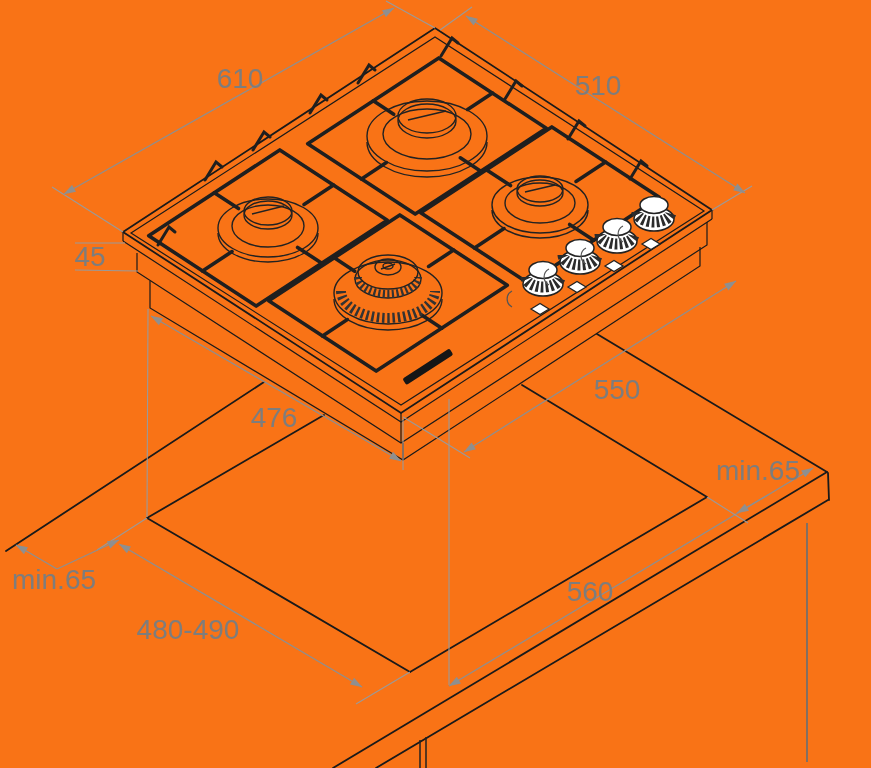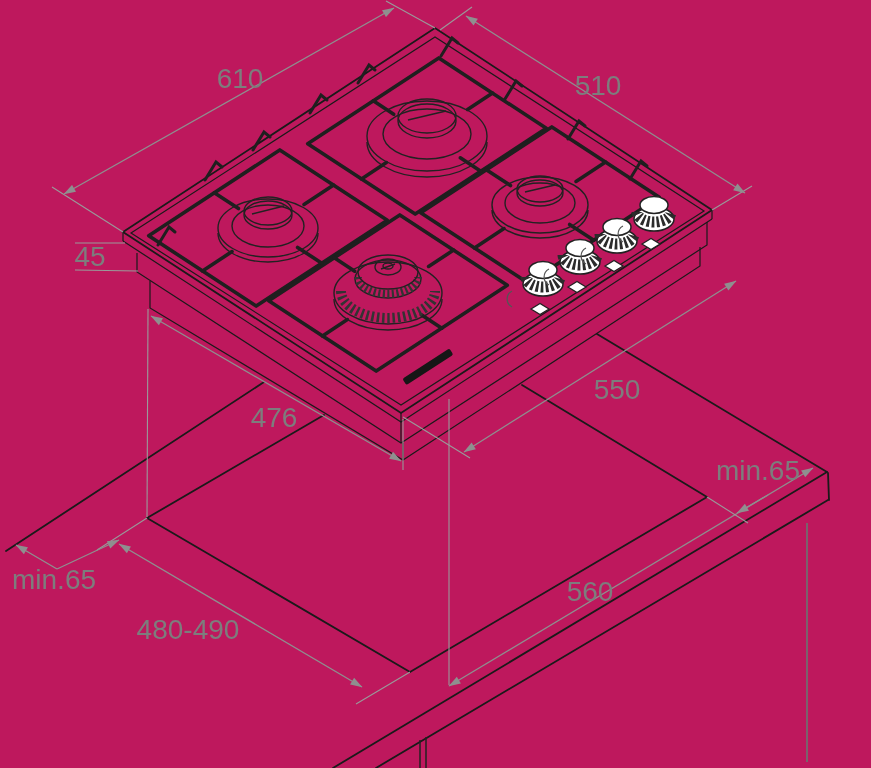--- a/index.html
+++ b/index.html
@@ -1,16 +1,16 @@
 <!DOCTYPE html>
 <html><head>
 <meta charset="utf-8">
 <style>
   html,body{margin:0;padding:0;background:#ffffff;}
-  .stage{position:relative;width:871px;height:768px;background:#be185d;overflow:hidden;
+  .stage{position:relative;width:871px;height:768px;background:#f97316;overflow:hidden;
          font-family:"Liberation Sans", sans-serif;}
   svg{display:block;}
   .dim-label{font-family:"Liberation Sans", sans-serif;font-size:28px;fill:#7d7d7d;}
   .edge{stroke:#1a1a1a;stroke-width:1.8;fill:none;stroke-linecap:round;}
   .edge-thin{stroke:#1a1a1a;stroke-width:1.2;fill:none;}
   .dim{stroke:#8f8f8f;stroke-width:1.3;fill:none;}
   .wit{stroke:#9a9a9a;stroke-width:1.1;fill:none;}
   .grate{stroke:#1f1f1f;stroke-width:3.6;fill:none;stroke-linejoin:round;stroke-linecap:round;}
   .burner{stroke:#222;stroke-width:1.4;fill:none;}
   .knobline{stroke:#222;stroke-width:1.5;}

